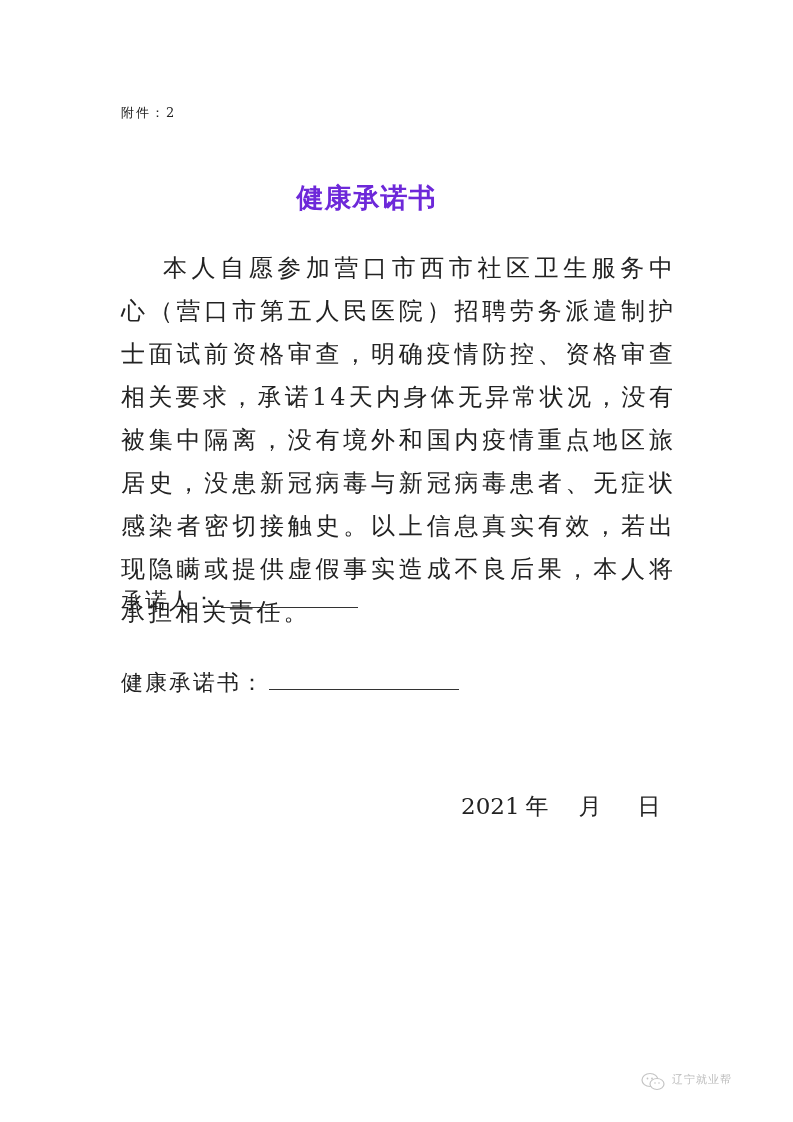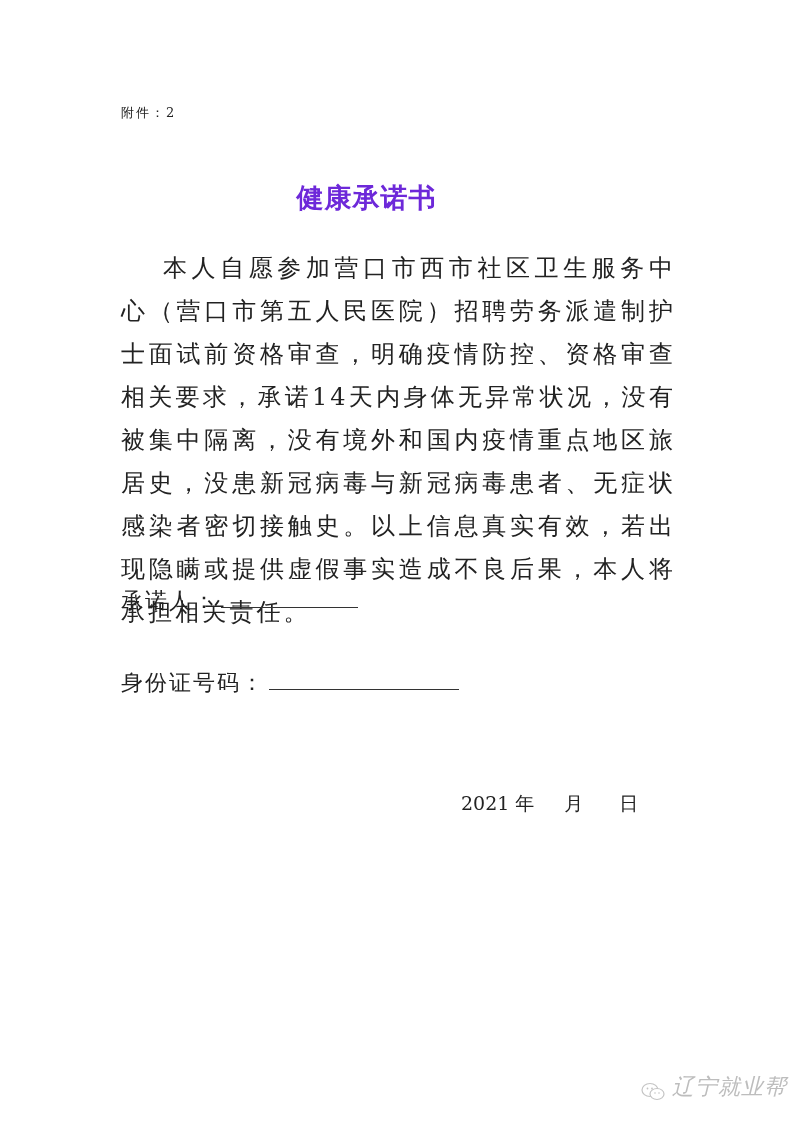--- a/index.html
+++ b/index.html
@@ -62,57 +62,56 @@
       height: 16px;
       vertical-align: baseline;
       margin-left: 4px;
     }
     .signer .blank { width: 137px; }
     .idno .blank { width: 190px; }
     .date {
       position: absolute;
       left: 461px;
       top: 791px;
-      font-size: 19px;
+      font-size: 23px;
       color: #222;
       white-space: nowrap;
     }
     .date span { display: inline-block; }
     .date .year-unit { margin-left: 6px; margin-right: 30px; }
     .date .month-unit { margin-right: 36px; }
     .watermark {
       position: absolute;
       left: 640px;
       top: 1072px;
       display: flex;
-      align-items: flex-end;
+      align-items: flex-start;
       gap: 6px;
       color: #bdbdbd;
       font-family: "DejaVu Sans", "Liberation Sans", sans-serif;
-      font-size: 22px;
+      font-size: 11px;
       letter-spacing: 1px;
-      font-style: italic;
     }
     .watermark svg { display: block; }
   </style>
 </head>
 <body>
 
 <div class="attachment">附件：2</div>
 
 <div class="title">健康承诺书</div>
 
 <div class="body-text">本人自愿参加营口市西市社区卫生服务中心（营口市第五人民医院）招聘劳务派遣制护士面试前资格审查，明确疫情防控、资格审查相关要求，承诺14天内身体无异常状况，没有被集中隔离，没有境外和国内疫情重点地区旅居史，没患新冠病毒与新冠病毒患者、无症状感染者密切接触史。以上信息真实有效，若出现隐瞒或提供虚假事实造成不良后果，本人将承担相关责任。</div>
 
 <div class="sign-line signer">
   <span>承诺人：</span><span class="blank"></span>
 </div>
 
 <div class="sign-line idno">
-  <span>身份证号码：</span><span class="blank"></span>
+  <span>健康承诺书：</span><span class="blank"></span>
 </div>
 
 <div class="date">
   <span>2021</span><span class="year-unit">年</span><span class="month-unit">月</span><span>日</span>
 </div>
 
 <div class="watermark">
   <span>
     <svg width="26" height="20" viewBox="0 0 26 20">
       <ellipse cx="10" cy="8" rx="8" ry="6.5" fill="none" stroke="#c4c4c4" stroke-width="1.2"></ellipse>

